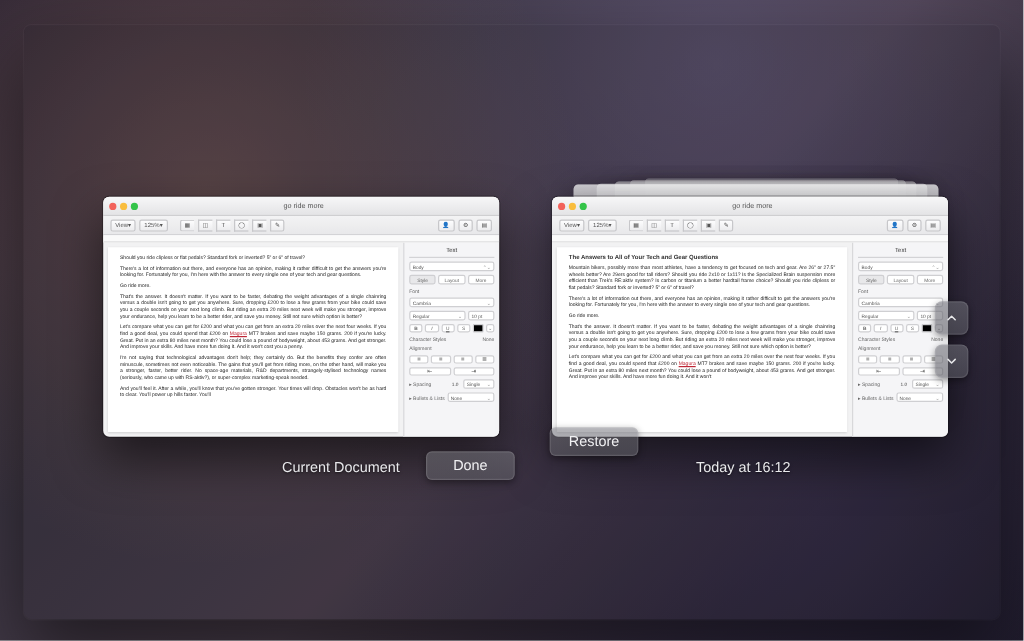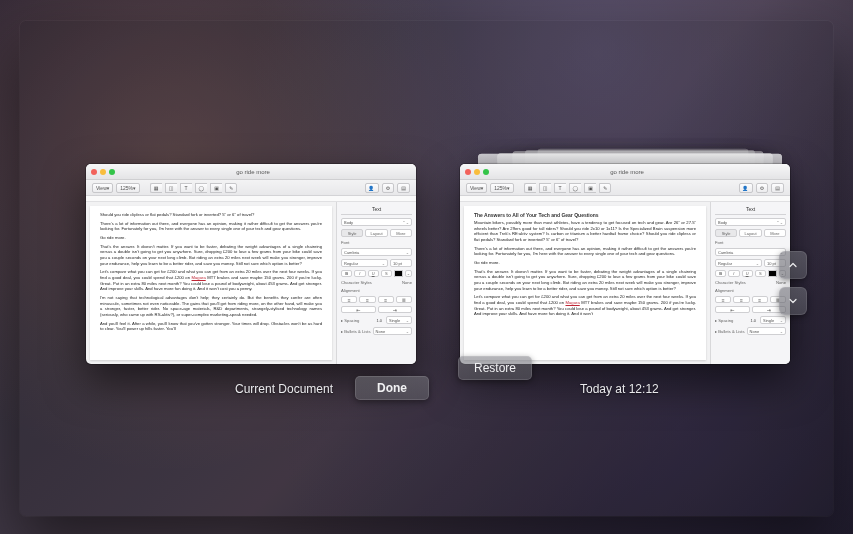--- a/index.html
+++ b/index.html
@@ -320,27 +320,27 @@
             <div class="dd" style="flex:1">
                 <span>None</span>
                 <span class="chev">⌄</span>
               </div>
           </div>
         </div>
       </div>
     </div>
 
     <div class="caption" style="left:190px; top:361px;margin-left:25px;">Current Document</div>
-    <div class="btn" style="left:335px; top:355px;font-weight:bold;">
+    <div class="btn" style="left:335px; top:355px;">
         <span>Done</span>
       </div>
     <div class="btn" style="left:438px; top:335px;">
         <span>Restore</span>
       </div>
-    <div class="caption" style="left:560px; top:361px;">Today at 12:12</div>
+    <div class="caption" style="left:560px; top:361px;">Today at 16:12</div>
 
     <div class="nav" style="top:230px;">
       <svg viewBox="0 0 24 24">
           <path d="M6 15l6-6 6 6" fill="none" stroke="currentColor" stroke-width="2.5" stroke-linecap="round" stroke-linejoin="round"></path>
         </svg>
     </div>
     <div class="nav" style="top:266px;">
       <svg viewBox="0 0 24 24">
           <path d="M6 9l6 6 6-6" fill="none" stroke="currentColor" stroke-width="2.5" stroke-linecap="round" stroke-linejoin="round"></path>
         </svg>

